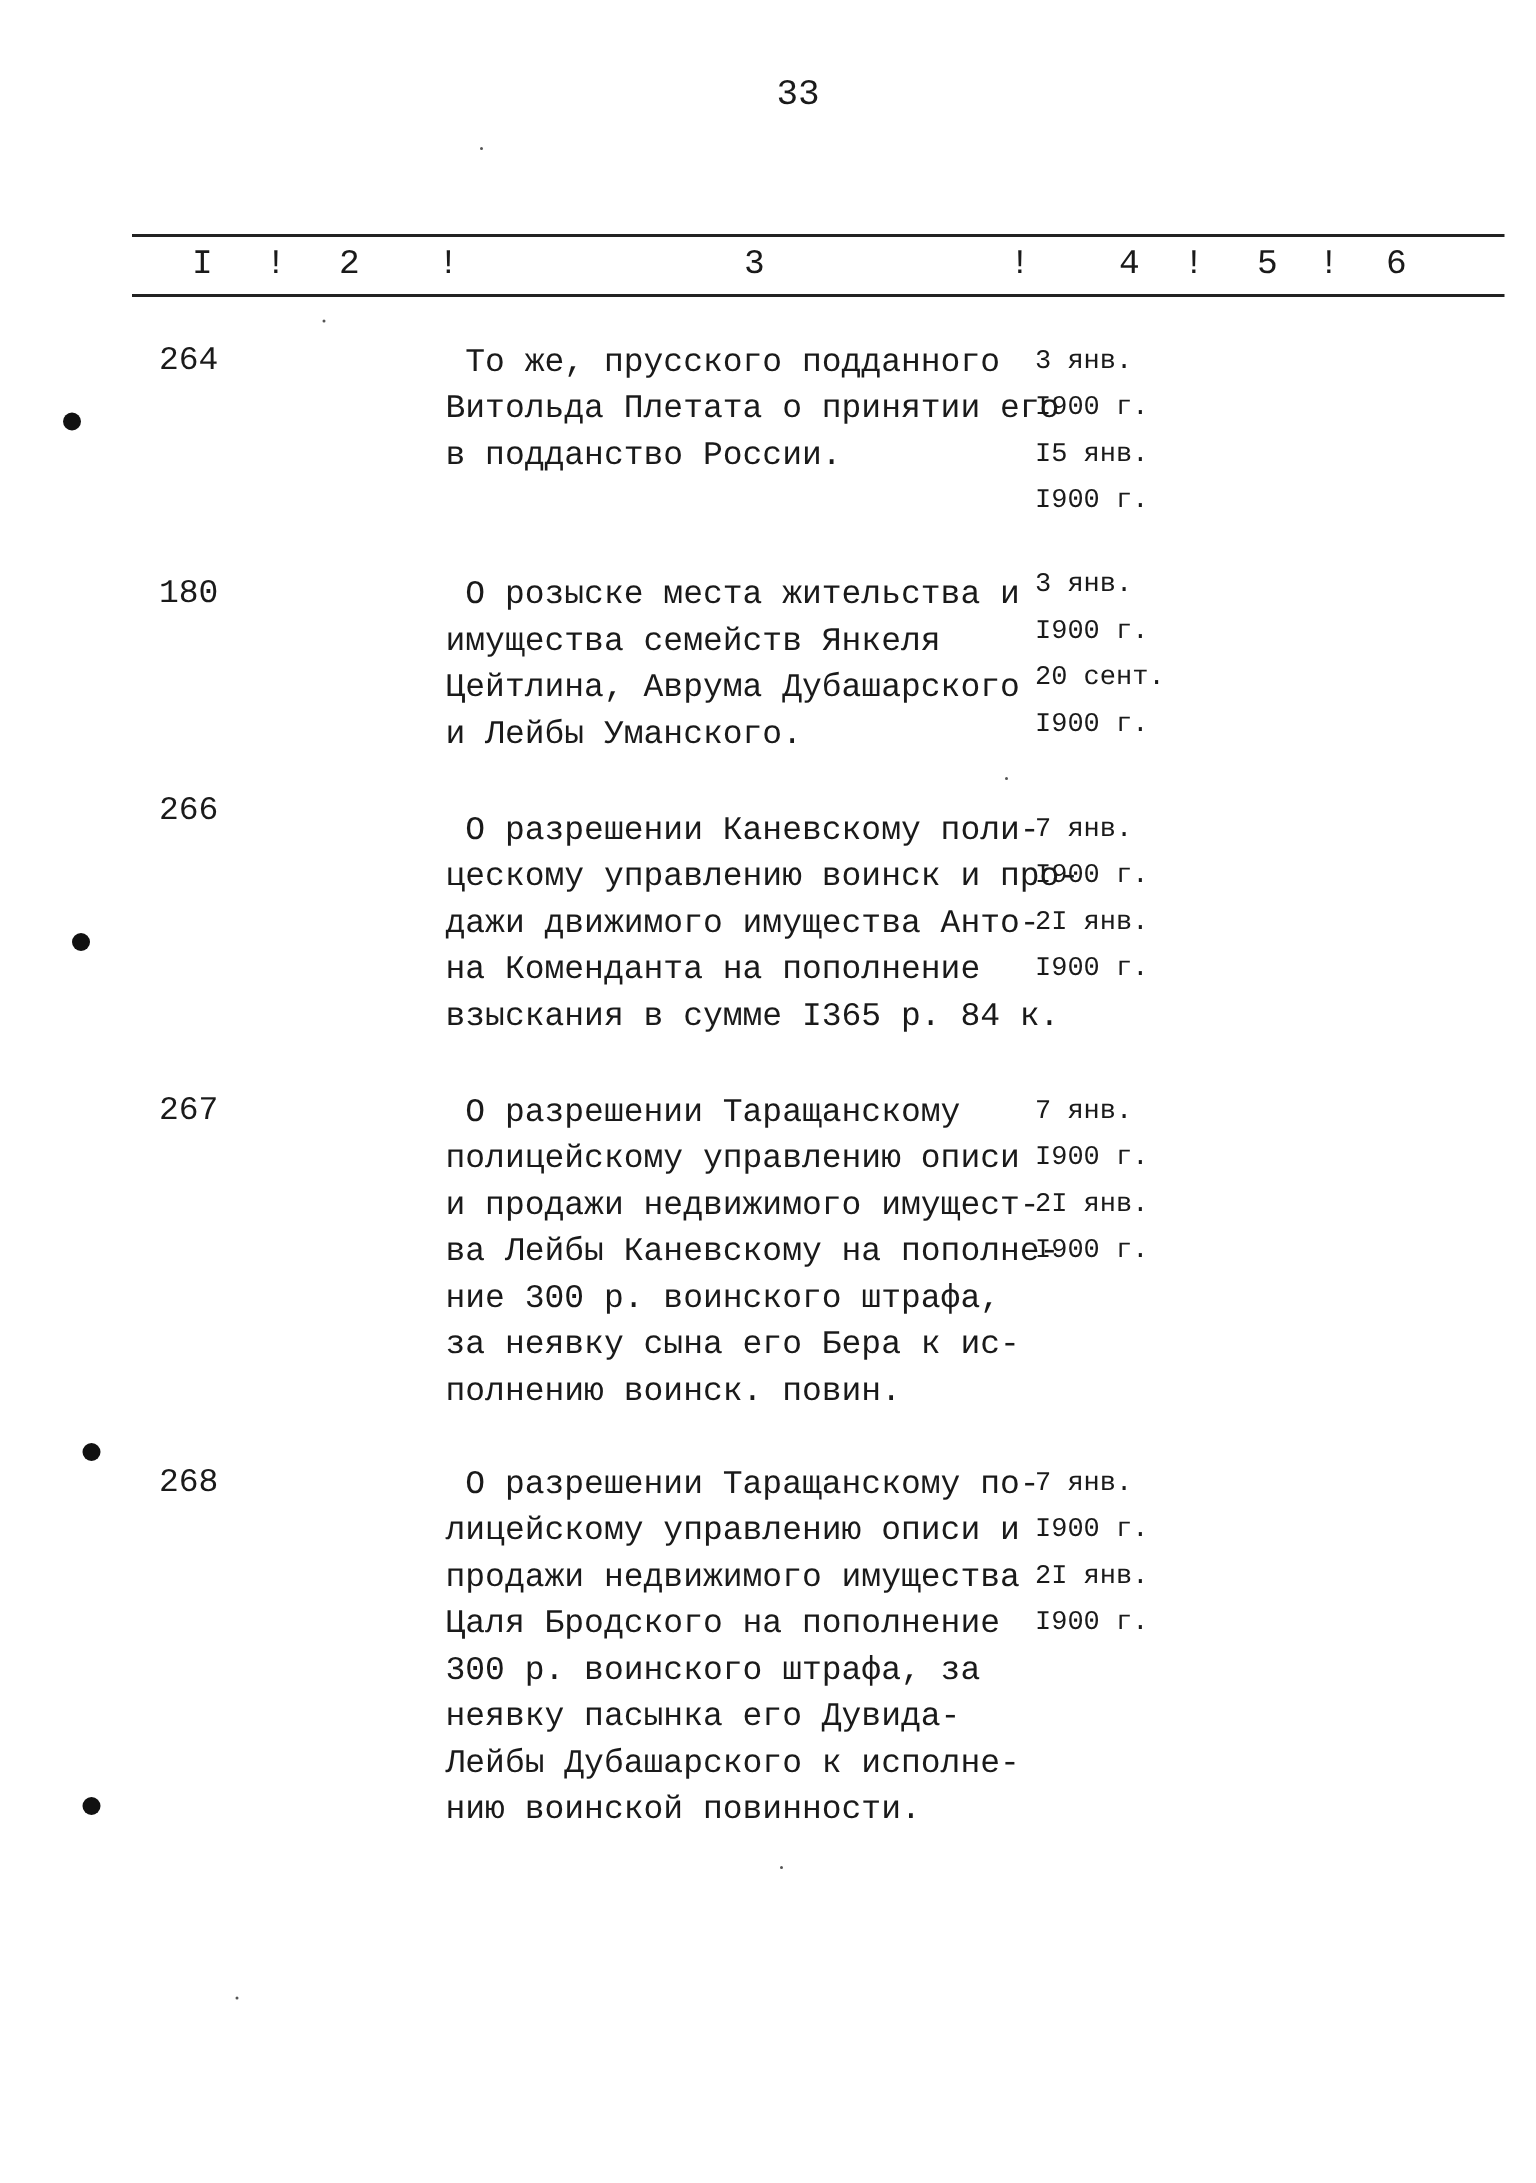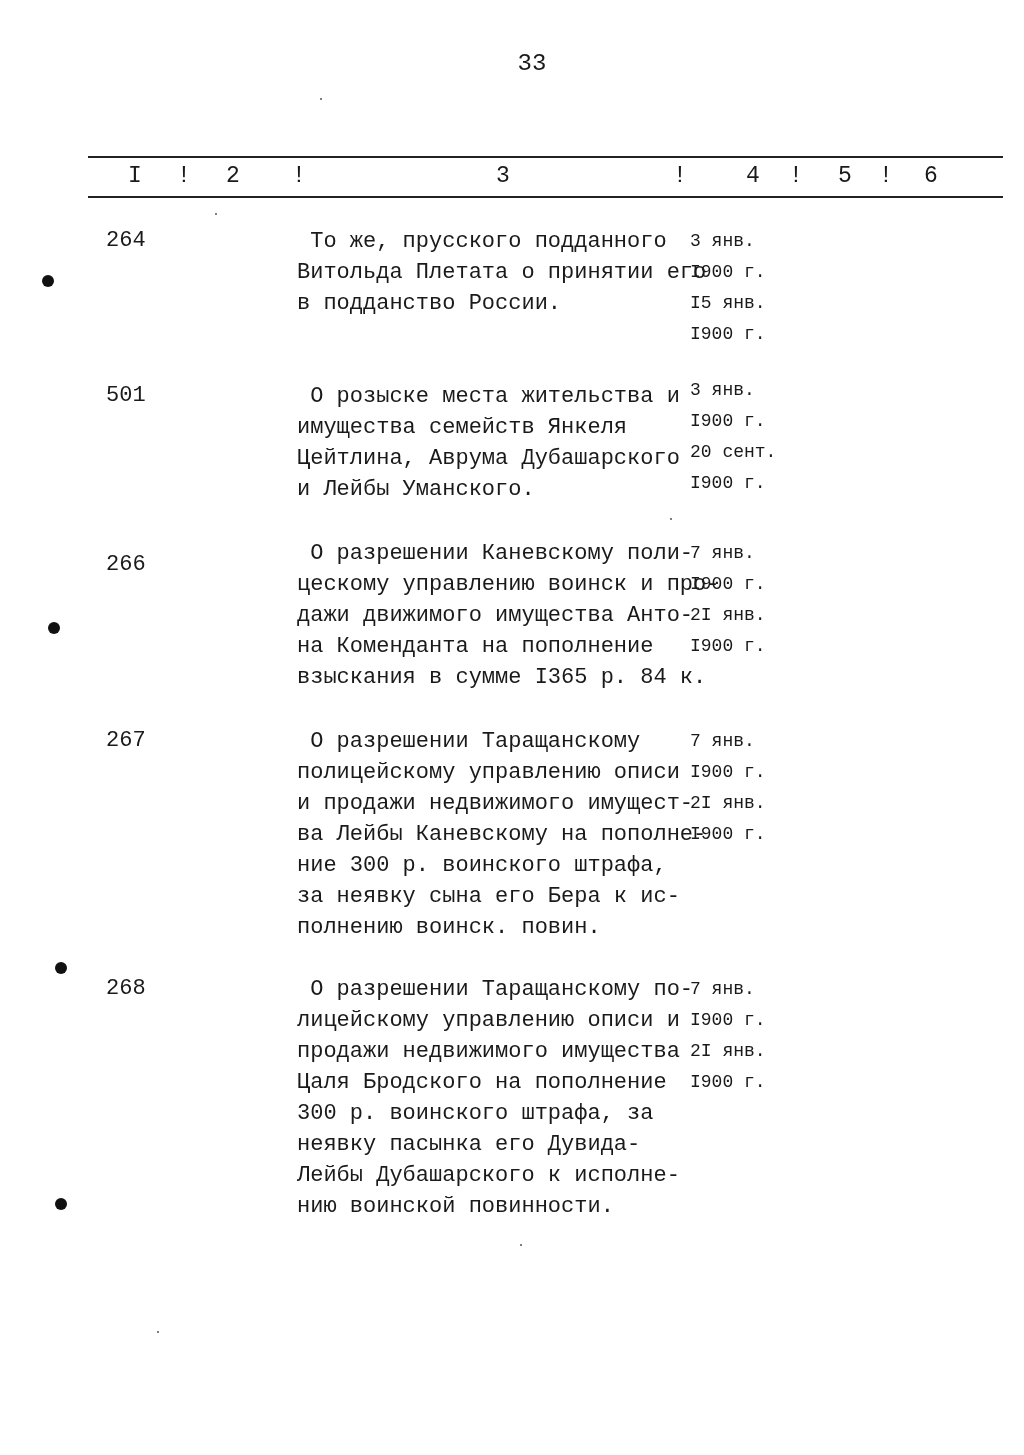--- a/index.html
+++ b/index.html
@@ -45,33 +45,33 @@
   <div class="desc" style="top:226px"><span> То же, прусского подданного</span>
 <span>Витольда Плетата о принятии его</span>
 <span>в подданство России.</span></div>
   <div class="dates" style="top:226px"><span>3 янв.</span>
 <span>I900 г.</span>
 <span>I5 янв.</span>
 <span>I900 г.</span></div>
 </div>
 
 <div>
-  <div class="entry-num" style="top:383px">501</div>
+  <div class="entry-num" style="top:383px">180</div>
   <div class="desc" style="top:381px"><span> О розыске места жительства и</span>
 <span>имущества семейств Янкеля</span>
 <span>Цейтлина, Аврума Дубашарского</span>
 <span>и Лейбы Уманского.</span></div>
   <div class="dates" style="top:375px"><span>3 янв.</span>
 <span>I900 г.</span>
 <span>20 сент.</span>
 <span>I900 г.</span></div>
 </div>
 
 <div>
-  <div class="entry-num" style="top:552px">266</div>
+  <div class="entry-num" style="top:528px">266</div>
   <div class="desc" style="top:538px"><span> О разрешении Каневскому поли-</span>
 <span>цескому управлению воинск и про-</span>
 <span>дажи движимого имущества Анто-</span>
 <span>на Коменданта на пополнение</span>
 <span>взыскания в сумме I365 р. 84 к.</span></div>
   <div class="dates" style="top:538px"><span>7 янв.</span>
 <span>I900 г.</span>
 <span>2I янв.</span>
 <span>I900 г.</span></div>
 </div>

